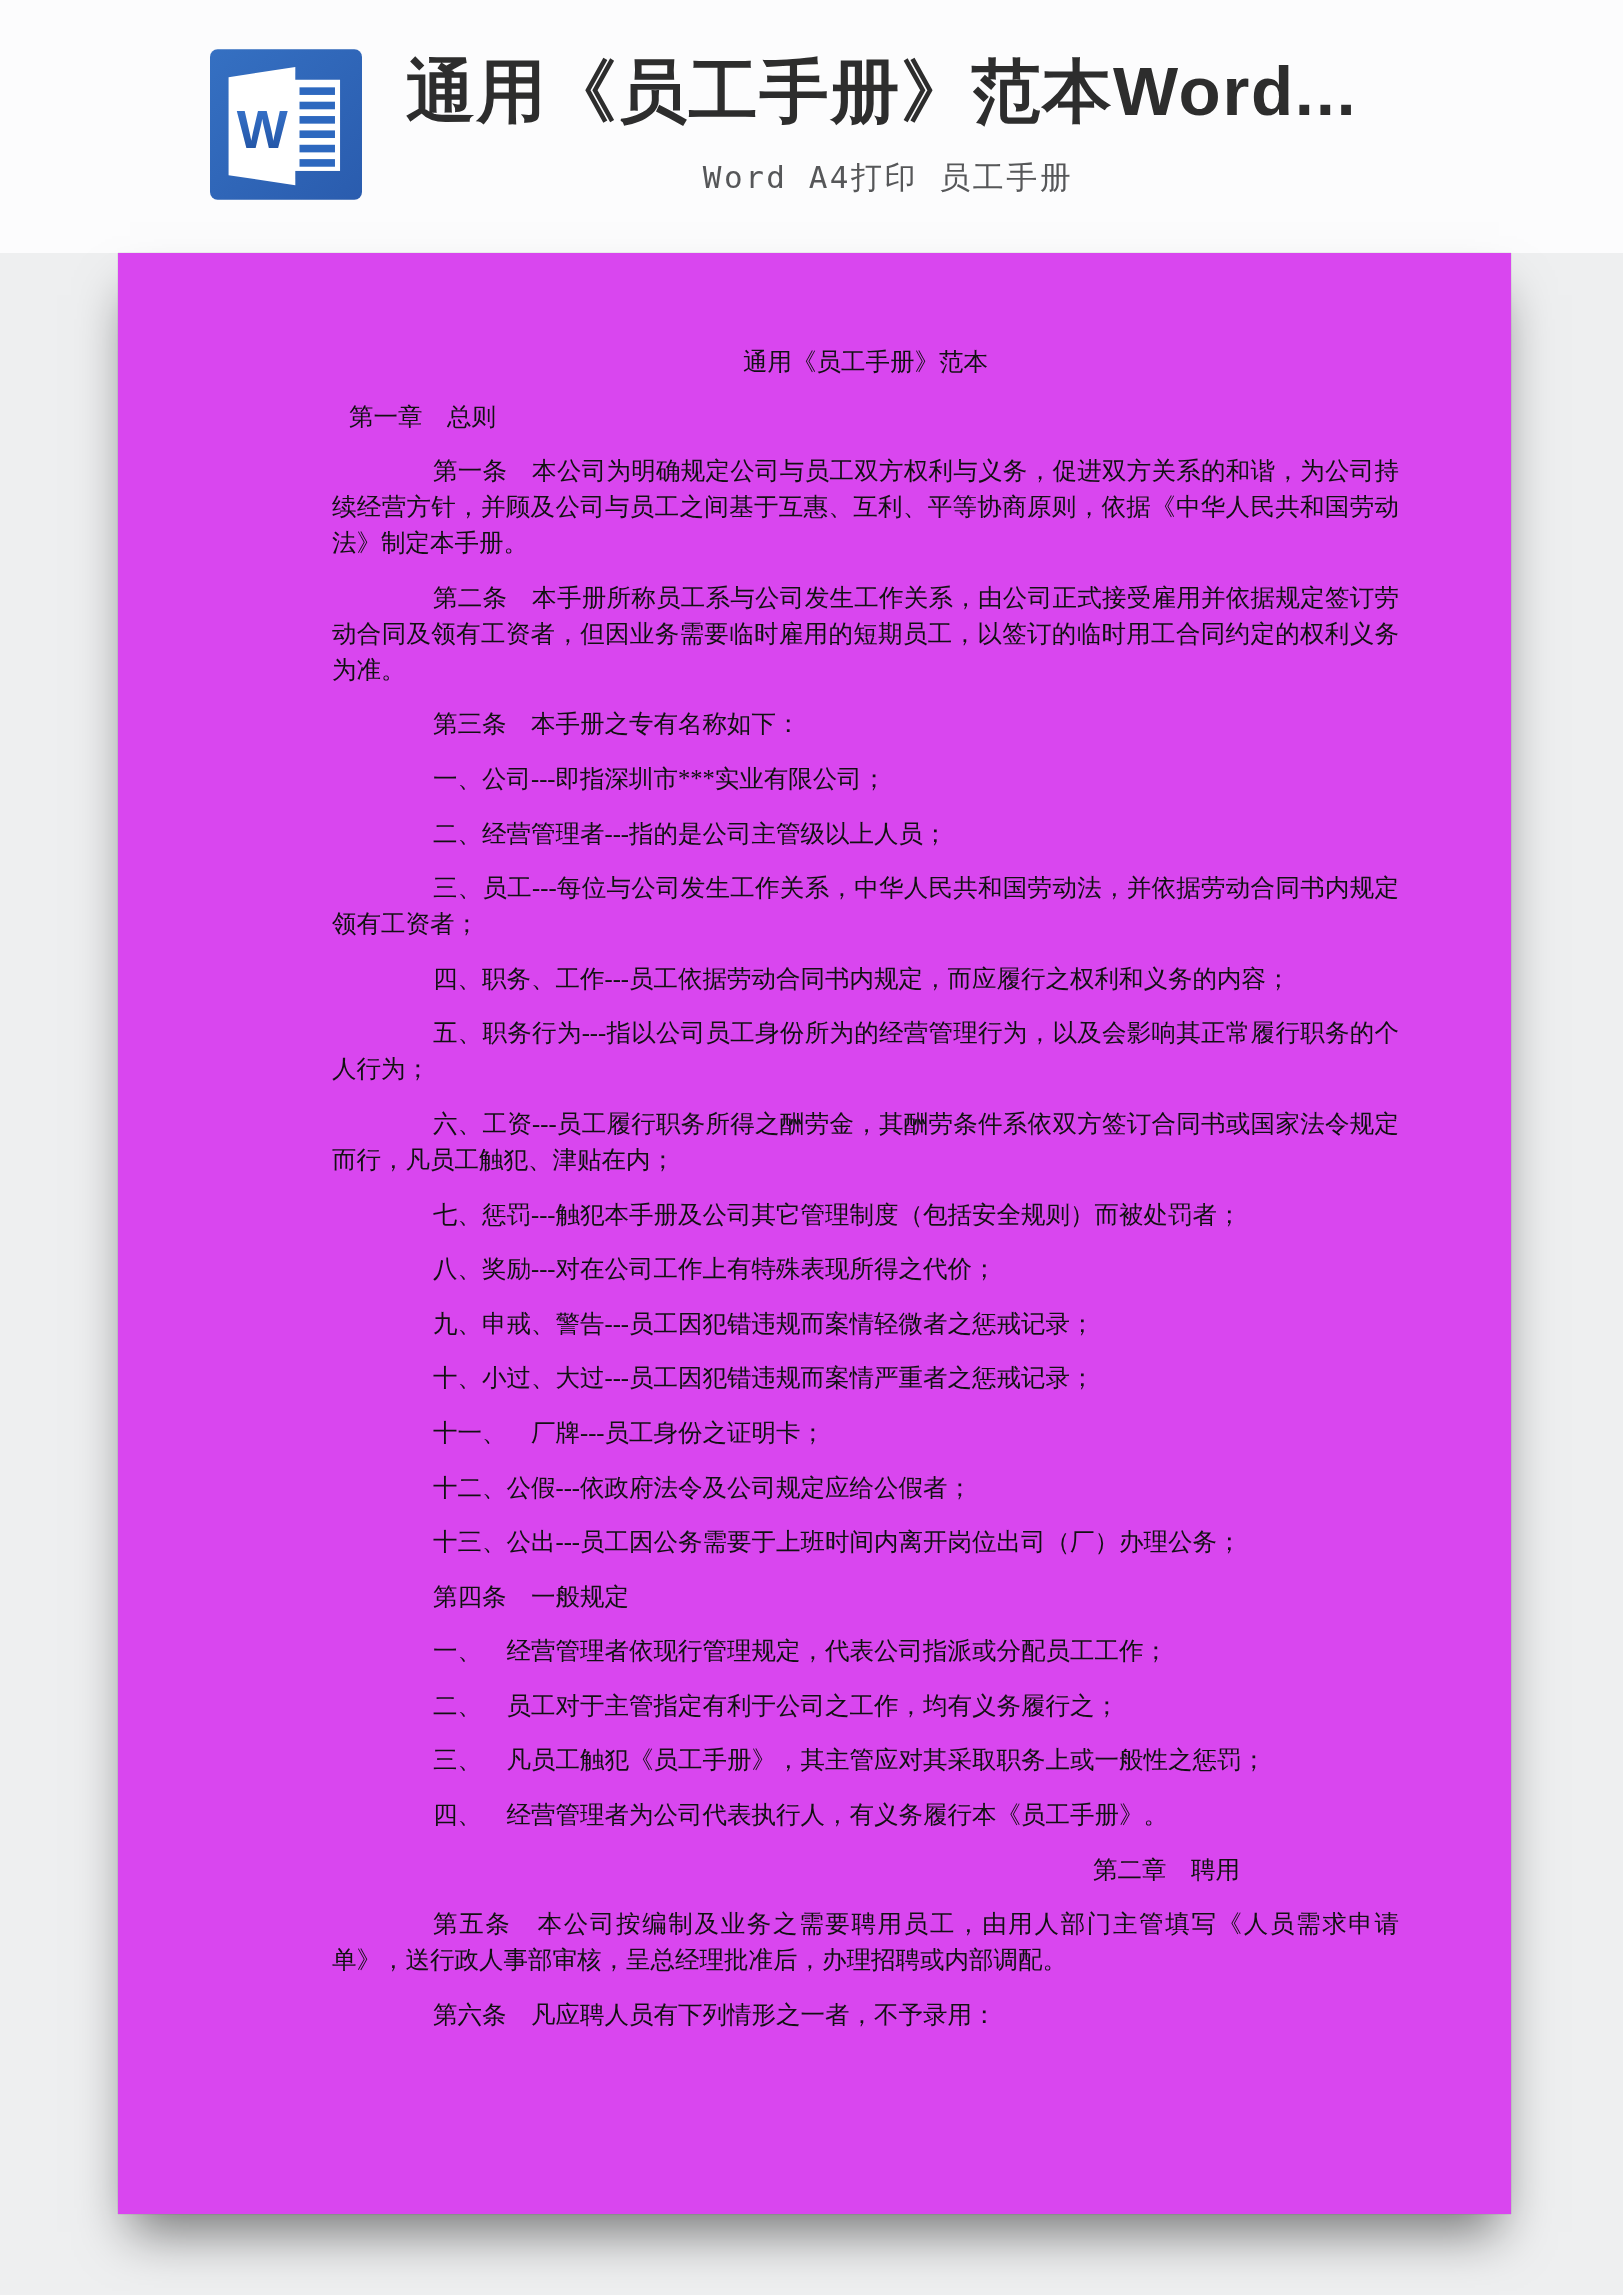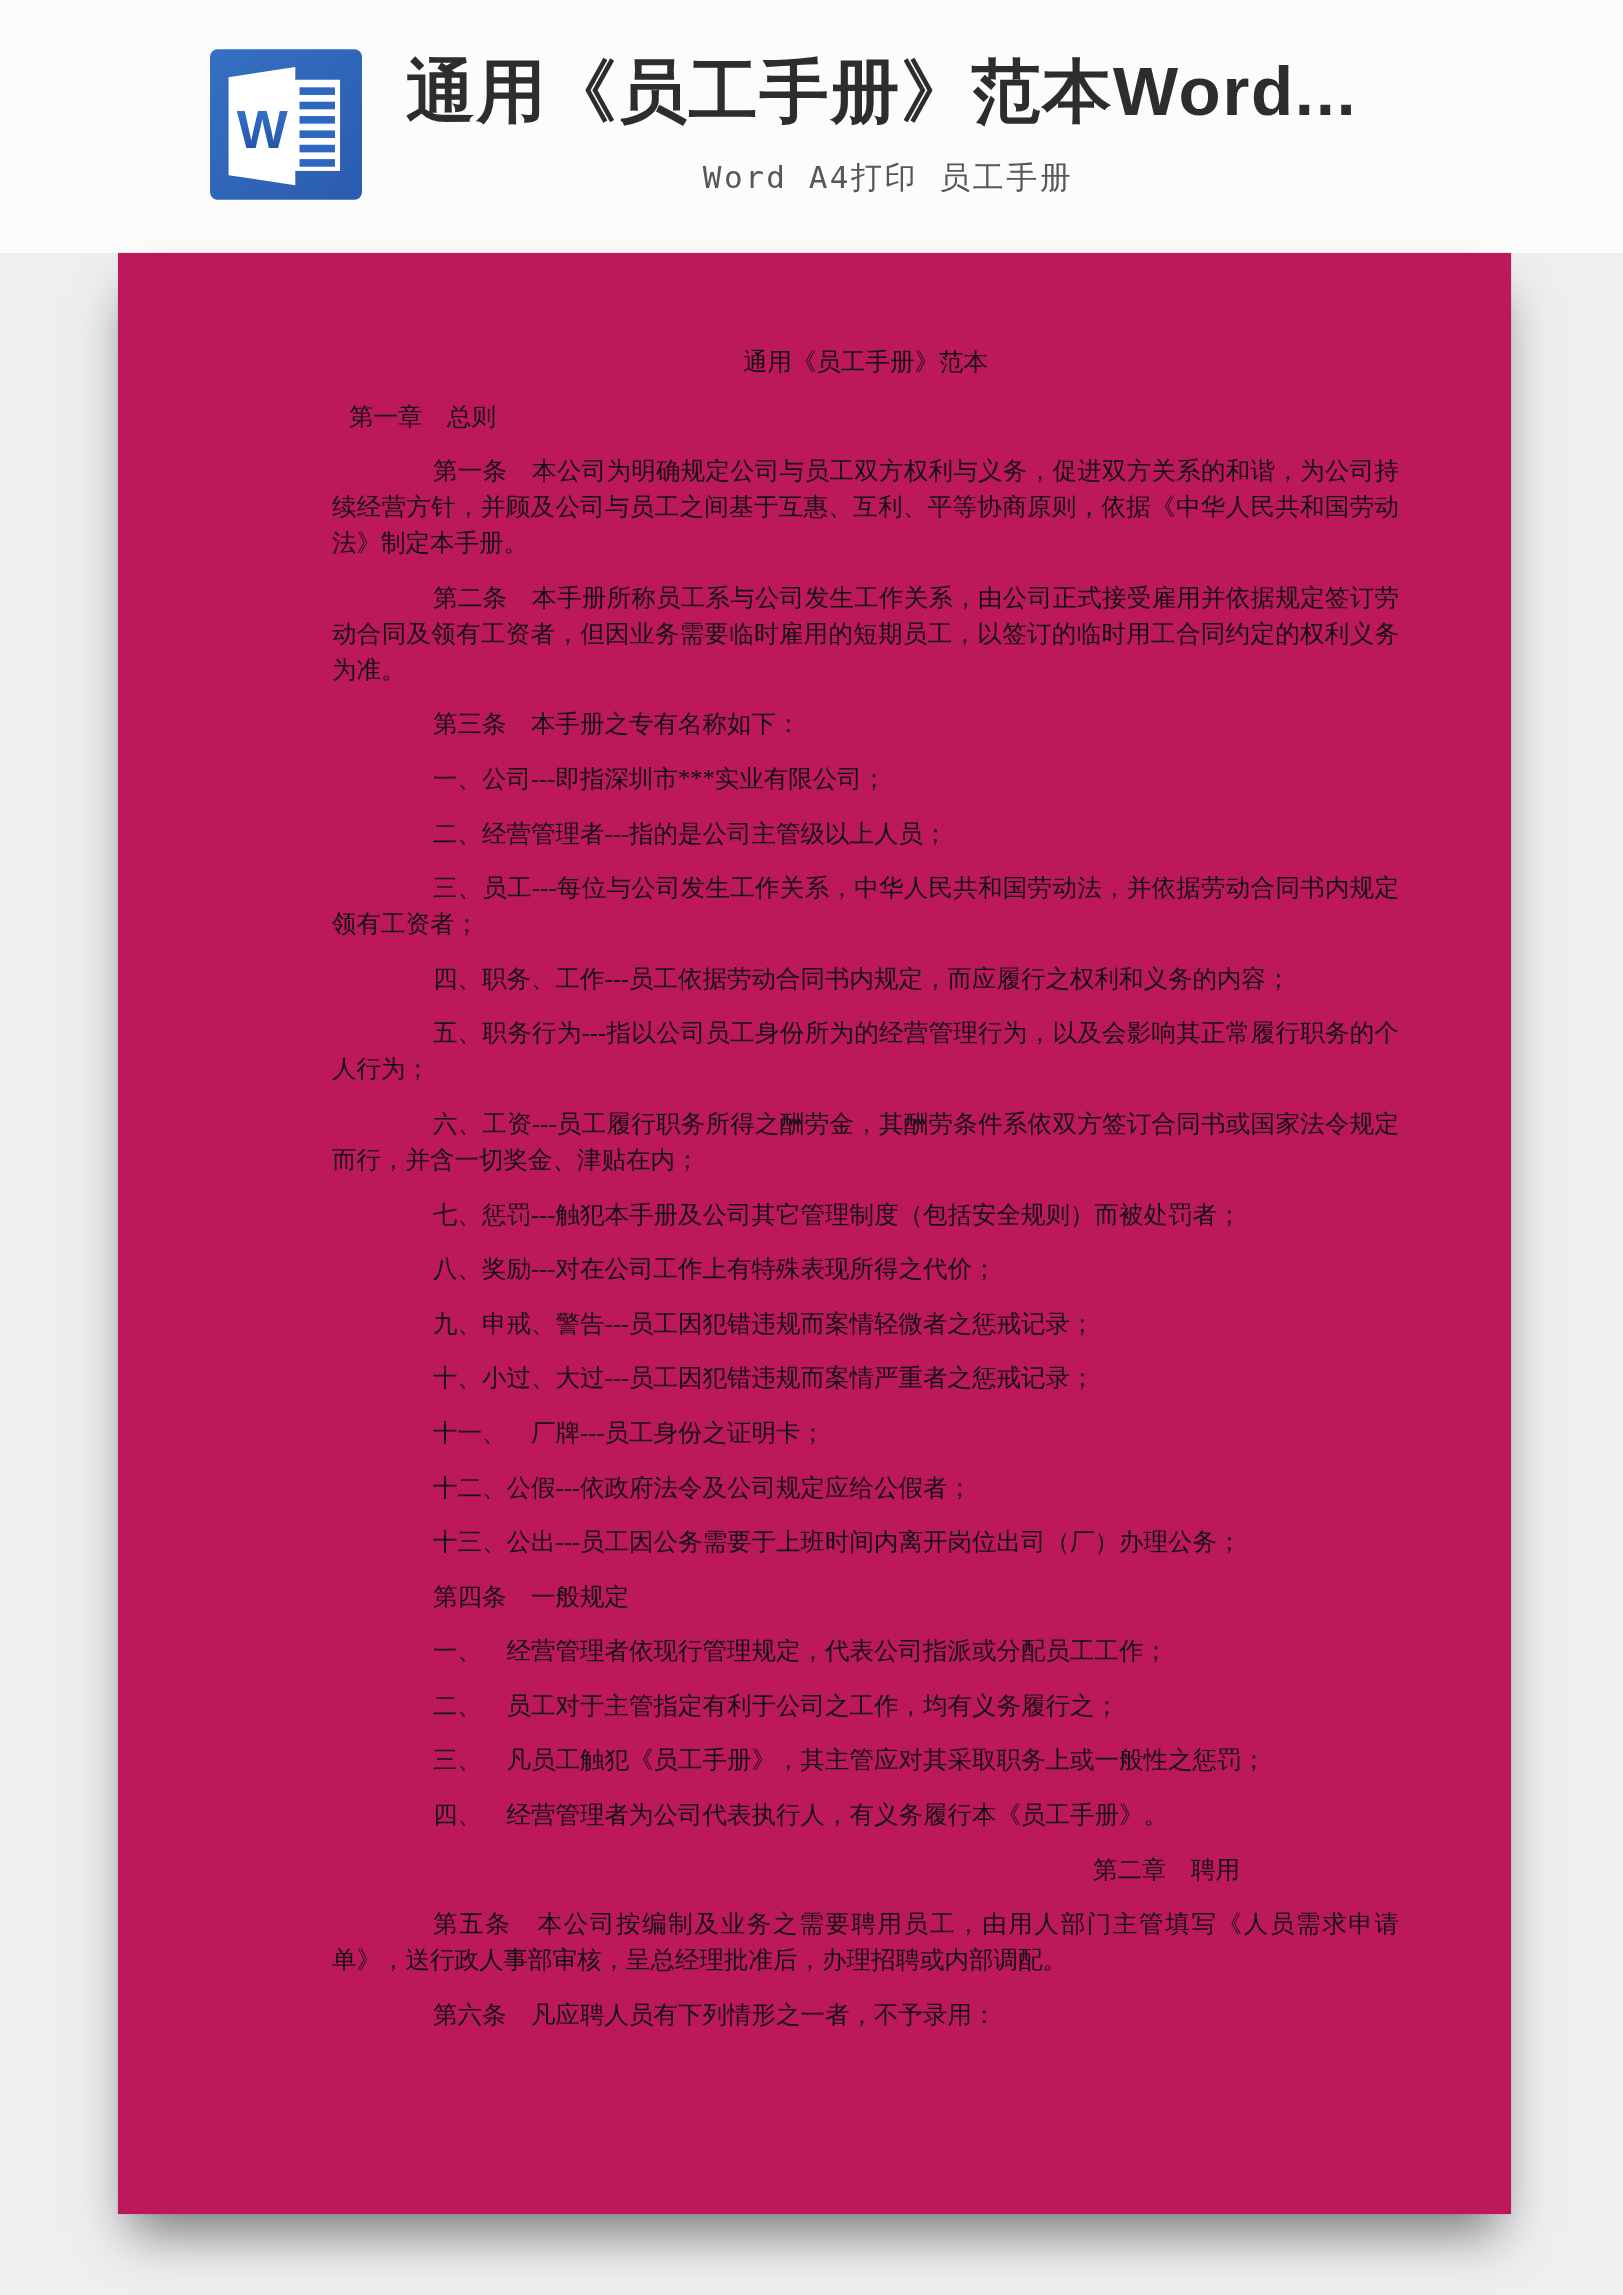--- a/index.html
+++ b/index.html
@@ -11,21 +11,21 @@
   .header{position:absolute;left:0;top:0;width:1624px;height:253px;background:#fcfcfd;}
   .word-icon{position:absolute;left:210px;top:49px;width:152px;height:151px;}
   .hdr-title{position:absolute;left:406px;top:44px;font-size:69px;font-weight:bold;
              color:#2d2d2d;letter-spacing:1.7px;white-space:nowrap;line-height:95px;}
   .hdr-sub{position:absolute;left:888px;top:157px;transform:translateX(-50%);
            font-size:31px;color:#565759;letter-spacing:2.5px;white-space:nowrap;
            font-family:"DejaVu Sans Mono","Liberation Sans",monospace;}
 
   
   .page{position:absolute;left:118px;top:253px;width:1393px;height:1961px;
-        background:#be185d;
+        background:#d946ef;
         box-shadow:0 0 0.8px rgba(0,0,0,.45), 0 30px 49px -12px rgba(0,0,0,.5);}
   .doc-body{position:absolute;left:0;top:0;width:1393px;box-sizing:border-box;
             padding:91px 112px 0 214px;
             font-family:"Liberation Serif","DejaVu Serif",serif;
             font-size:24.5px;line-height:36px;color:#111111;}
   .doc-body p{margin:0 0 18.6px 0;text-align:justify;}
   .p-doc-title{text-align:center !important;text-indent:0;}
   .p-chapter{text-indent:17px;text-align:left !important;}
   .p-para{text-indent:101px;}
   .p-chapter-right{text-indent:761px;text-align:center;white-space:nowrap;}
@@ -71,21 +71,21 @@
         <p class="p-doc-title">通用《员工手册》范本</p>
         <p class="p-chapter">第一章　总则</p>
         <p class="p-para">第一条　本公司为明确规定公司与员工双方权利与义务，促进双方关系的和谐，为公司持续经营方针，并顾及公司与员工之间基于互惠、互利、平等协商原则，依据《中华人民共和国劳动法》制定本手册。</p>
         <p class="p-para">第二条　本手册所称员工系与公司发生工作关系，由公司正式接受雇用并依据规定签订劳动合同及领有工资者，但因业务需要临时雇用的短期员工，以签订的临时用工合同约定的权利义务为准。</p>
         <p class="p-para">第三条　本手册之专有名称如下：</p>
         <p class="p-para">一、公司---即指深圳市***实业有限公司；</p>
         <p class="p-para">二、经营管理者---指的是公司主管级以上人员；</p>
         <p class="p-para">三、员工---每位与公司发生工作关系，中华人民共和国劳动法，并依据劳动合同书内规定领有工资者；</p>
         <p class="p-para">四、职务、工作---员工依据劳动合同书内规定，而应履行之权利和义务的内容；</p>
         <p class="p-para">五、职务行为---指以公司员工身份所为的经营管理行为，以及会影响其正常履行职务的个人行为；</p>
-        <p class="p-para">六、工资---员工履行职务所得之酬劳金，其酬劳条件系依双方签订合同书或国家法令规定而行，并含一切奖金、津贴在内；</p>
+        <p class="p-para">六、工资---员工履行职务所得之酬劳金，其酬劳条件系依双方签订合同书或国家法令规定而行，凡员工触犯、津贴在内；</p>
         <p class="p-para">七、惩罚---触犯本手册及公司其它管理制度（包括安全规则）而被处罚者；</p>
         <p class="p-para">八、奖励---对在公司工作上有特殊表现所得之代价；</p>
         <p class="p-para">九、申戒、警告---员工因犯错违规而案情轻微者之惩戒记录；</p>
         <p class="p-para">十、小过、大过---员工因犯错违规而案情严重者之惩戒记录；</p>
         <p class="p-para">十一、　厂牌---员工身份之证明卡；</p>
         <p class="p-para">十二、公假---依政府法令及公司规定应给公假者；</p>
         <p class="p-para">十三、公出---员工因公务需要于上班时间内离开岗位出司（厂）办理公务；</p>
         <p class="p-para">第四条　一般规定</p>
         <p class="p-para">一、　经营管理者依现行管理规定，代表公司指派或分配员工工作；</p>
         <p class="p-para">二、　员工对于主管指定有利于公司之工作，均有义务履行之；</p>

